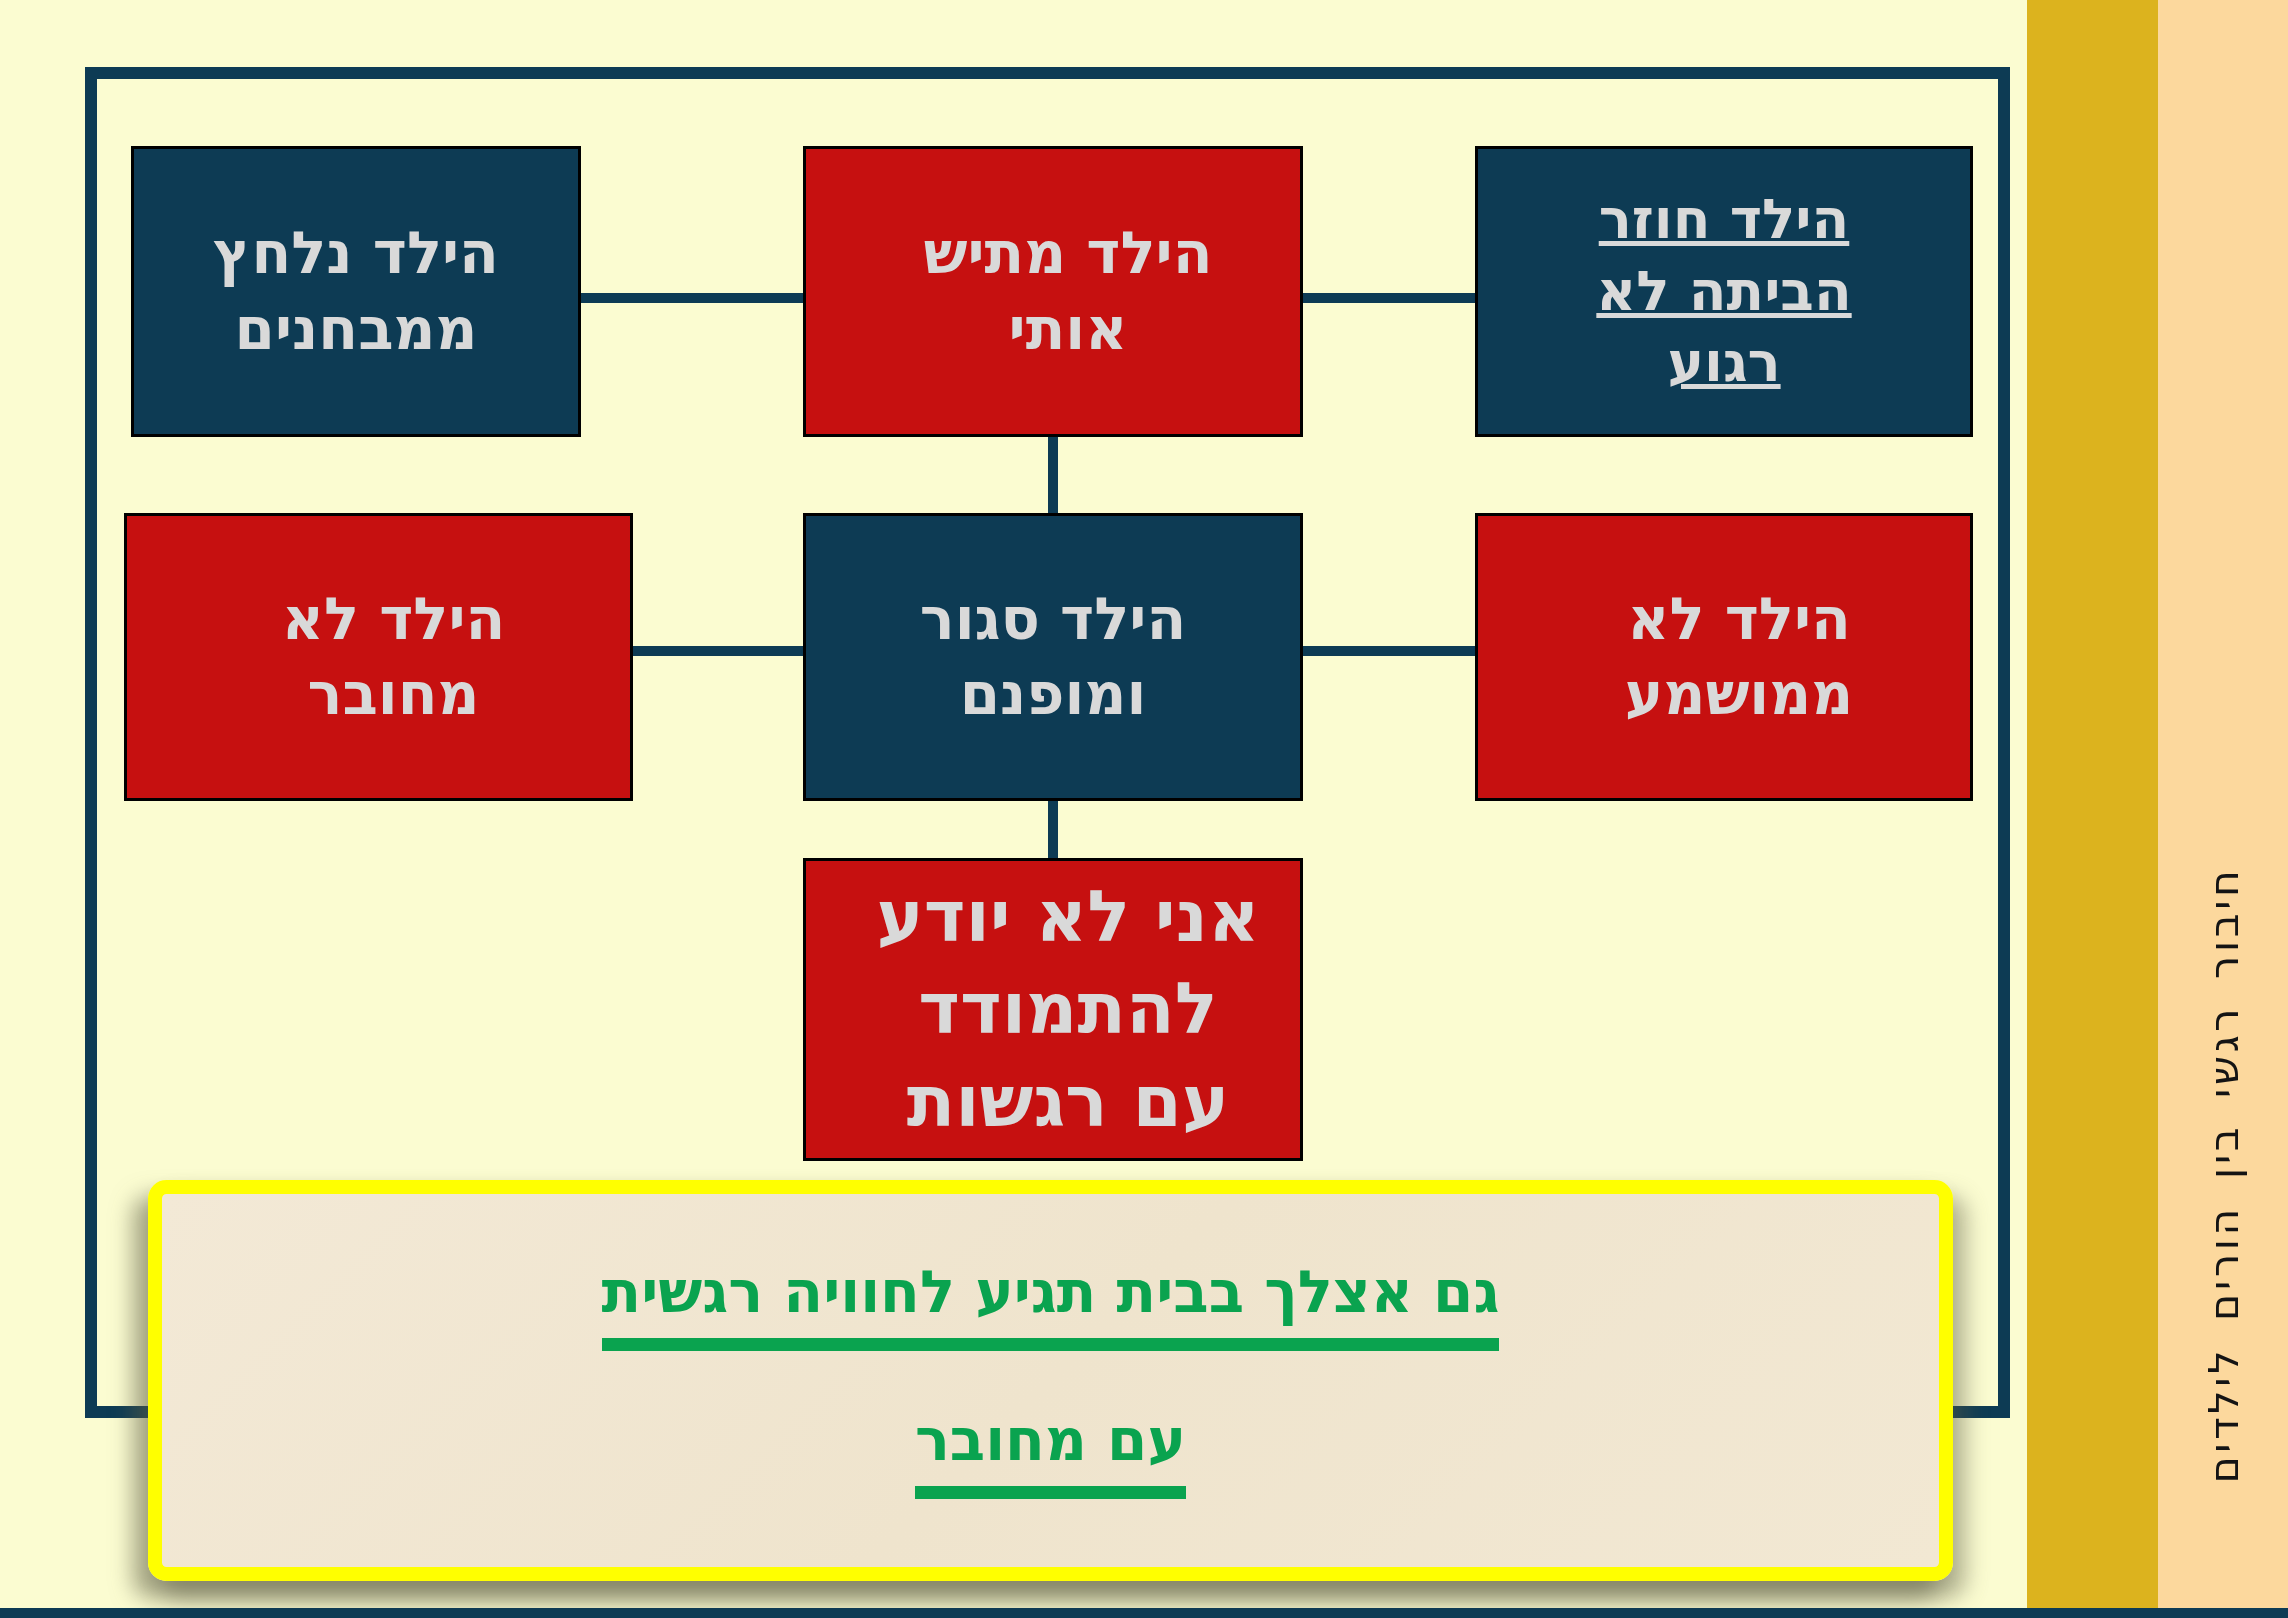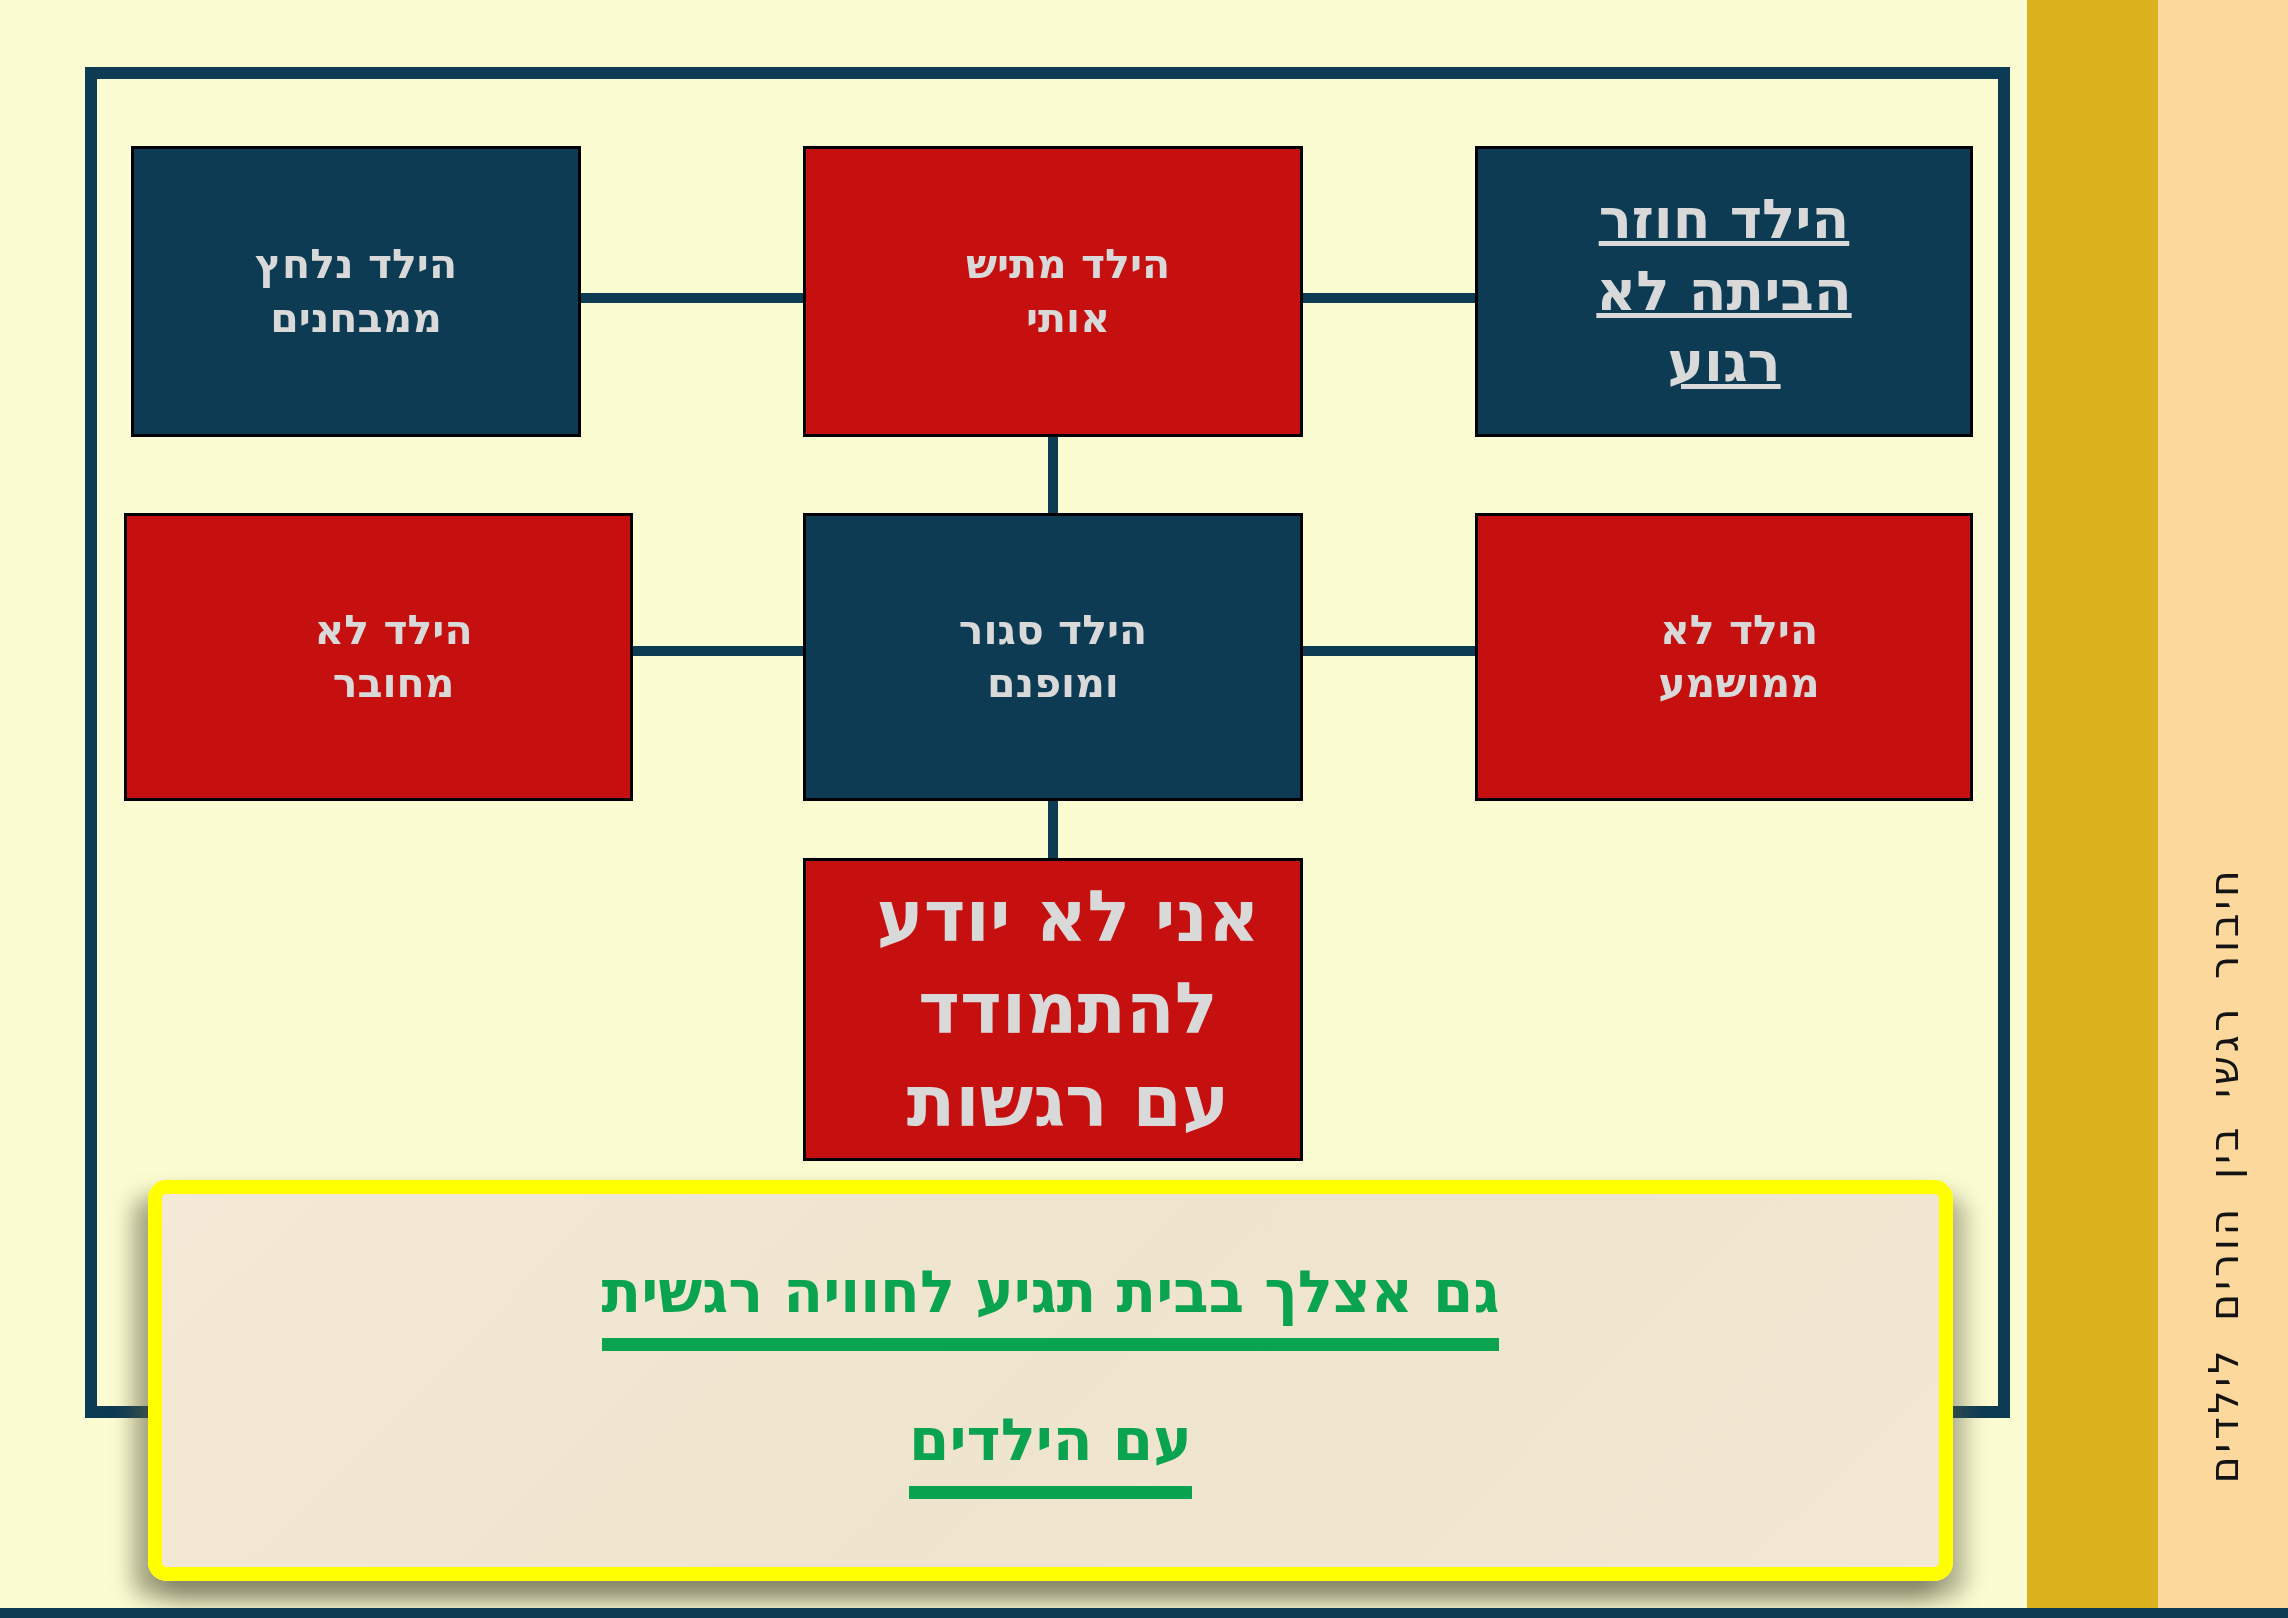--- a/index.html
+++ b/index.html
@@ -11,21 +11,21 @@
   
   .frame{
     position:absolute;left:85px;top:67px;width:1925px;height:1351px;
     box-sizing:border-box;border:12px solid #0d3b54;background:transparent;
   }
   
   .box{
     position:absolute;box-sizing:border-box;border:3.7px solid #000;
     display:flex;align-items:center;justify-content:center;
     text-align:center;direction:rtl;
-    font-weight:bold;font-size:41px;line-height:1.3;color:#d9d9d9;
+    font-weight:bold;font-size:58px;line-height:1.3;color:#d9d9d9;
     white-space:pre-line;
   }
   .navy{background:#0d3b54;}
   .red{background:#c61010;padding-left:30px;}
   .b1{left:131px;top:146px;width:450px;height:291px;}
   .b2{left:803px;top:146px;width:500px;height:291px;}
   .b3{left:1475px;top:146px;width:498px;height:291px;font-size:55px;text-decoration:underline;}
   .b4{left:124px;top:513px;width:509px;height:288px;}
   .b5{left:803px;top:513px;width:500px;height:288px;}
   .b6{left:1475px;top:513px;width:498px;height:288px;}
@@ -91,21 +91,21 @@
 <div class="box navy b5">הילד סגור
 ומופנם</div>
 <div class="box red b6">הילד לא
 ממושמע</div>
 <div class="box red b7">אני לא יודע
 להתמודד
 עם רגשות</div>
 
 <div class="banner">
   <span class="banner-line">גם אצלך בבית תגיע לחוויה רגשית</span>
-  <span class="banner-line">עם הילדים</span>
+  <span class="banner-line">עם מחובר</span>
 </div>
 
 <div class="strip-gold"></div>
 <div class="strip-peach"></div>
 <div class="vtext-wrap">
   <span class="vtext">חיבור רגשי בין הורים לילדים</span>
 </div>
 
 <div class="bottom-bar"></div>
 

